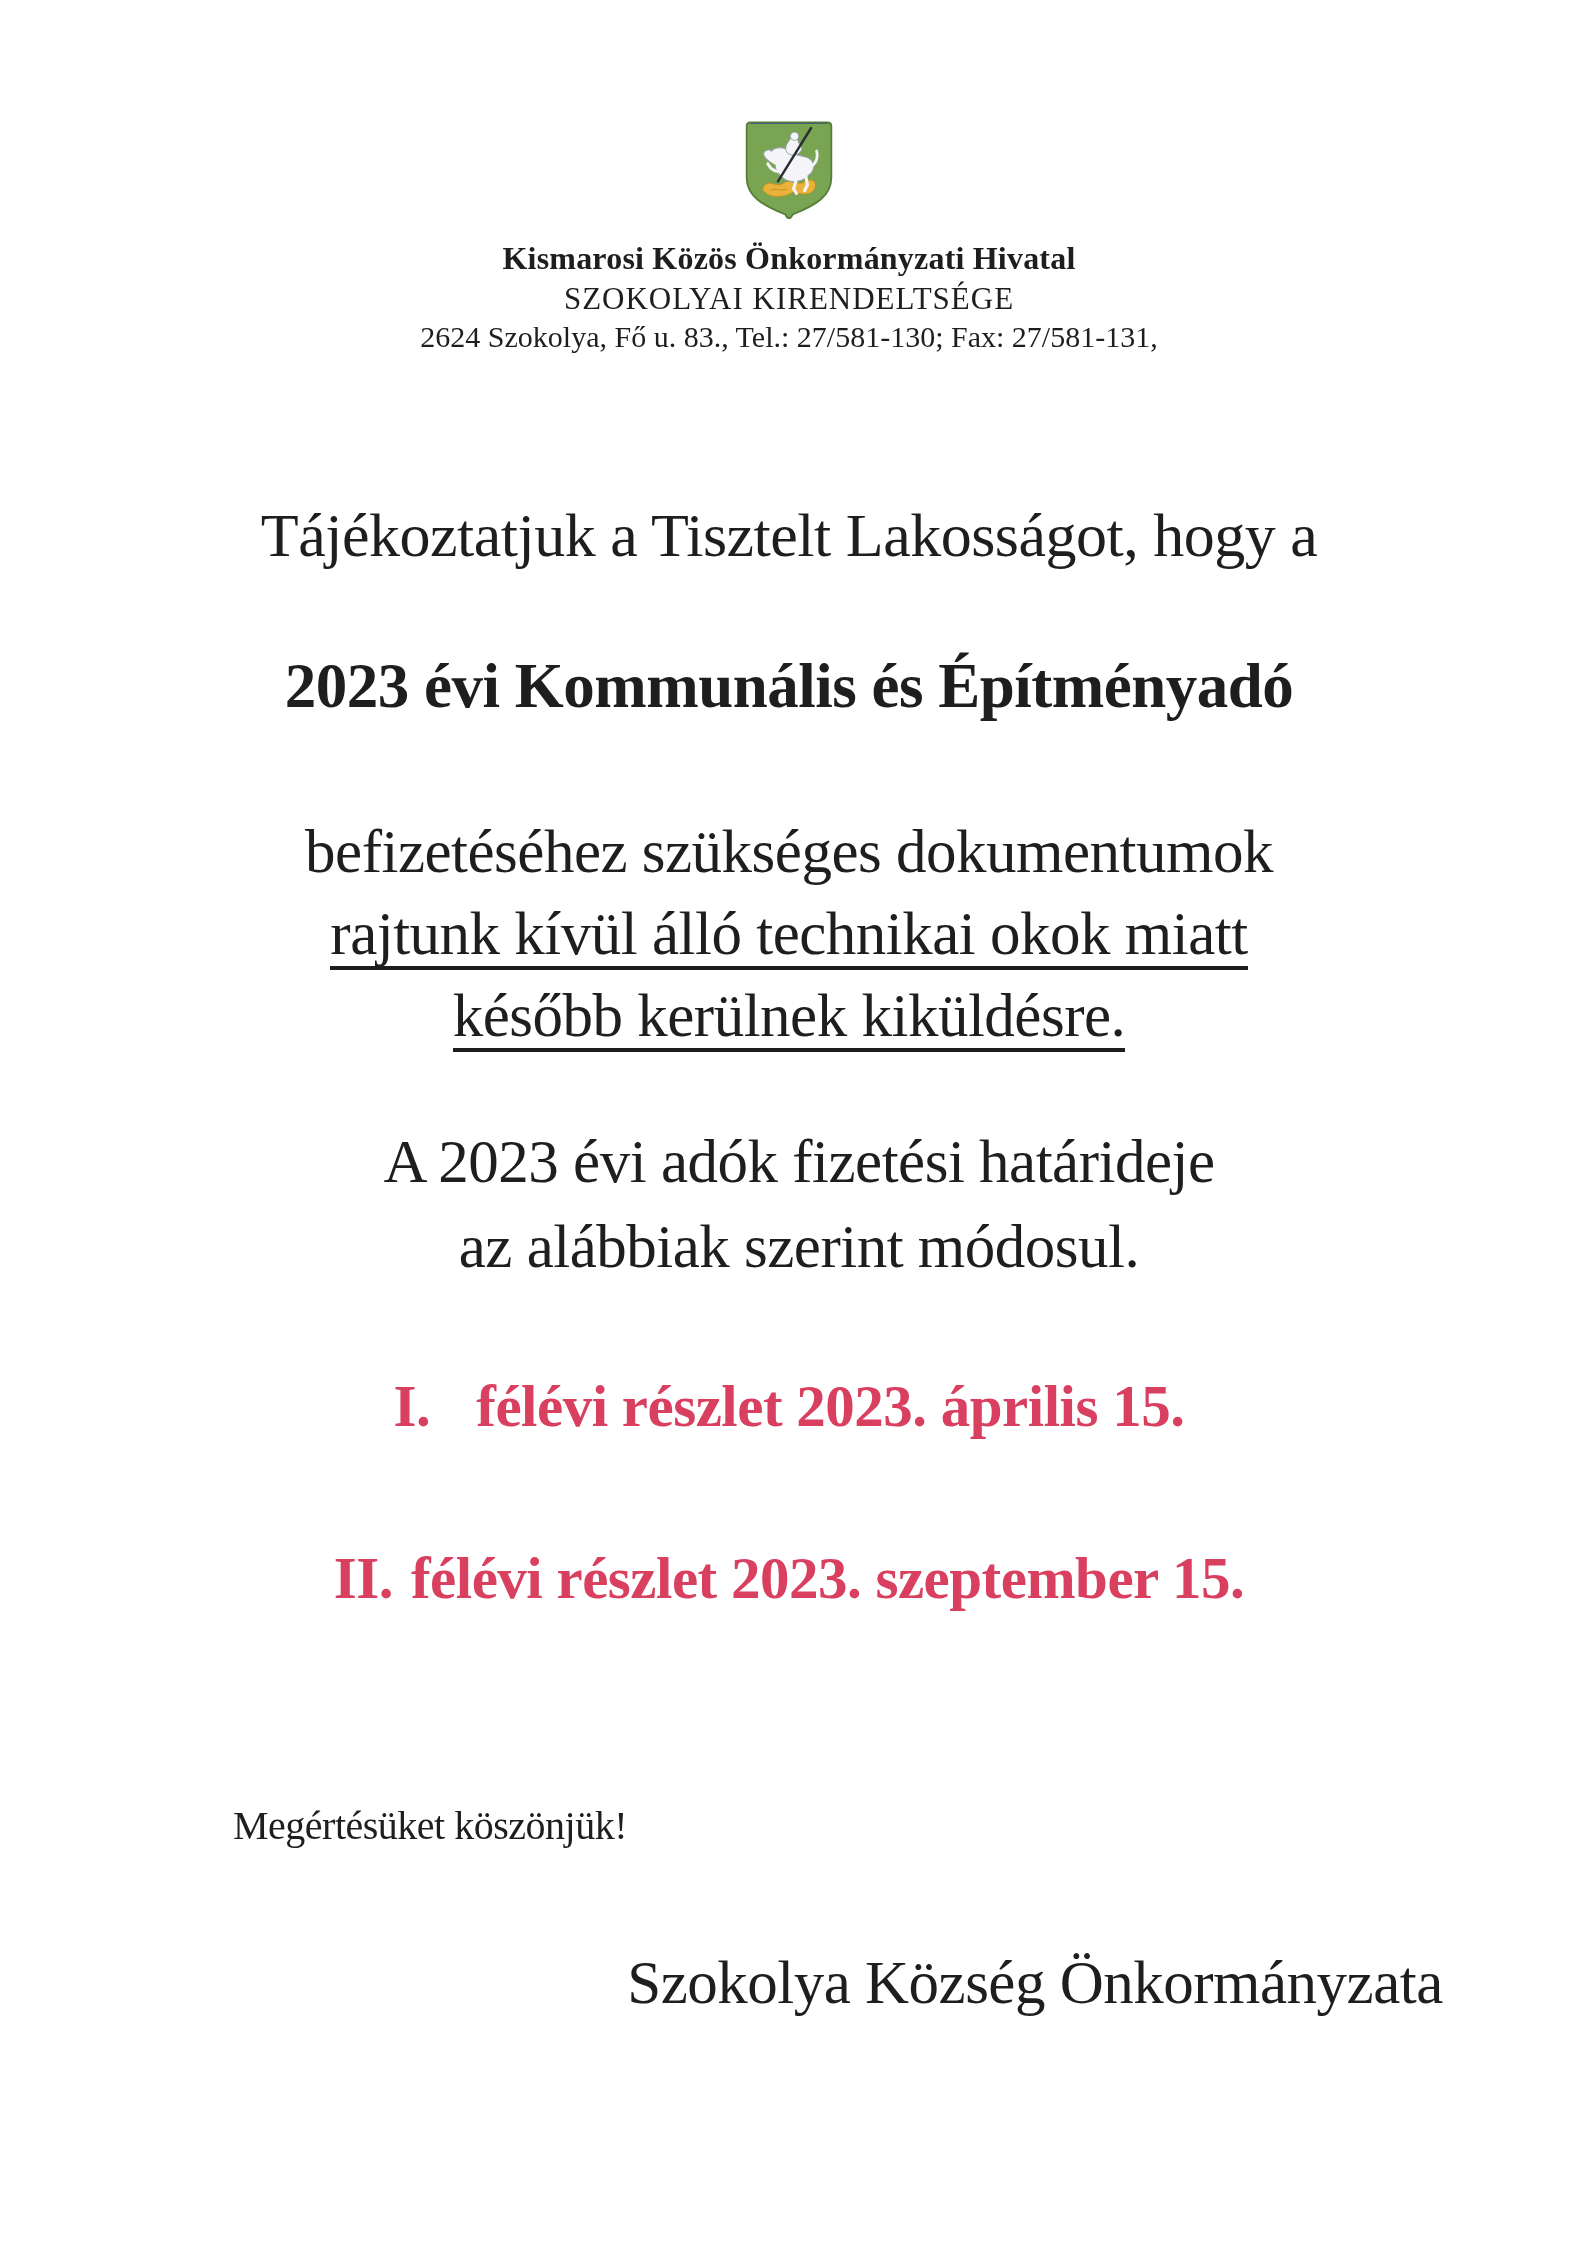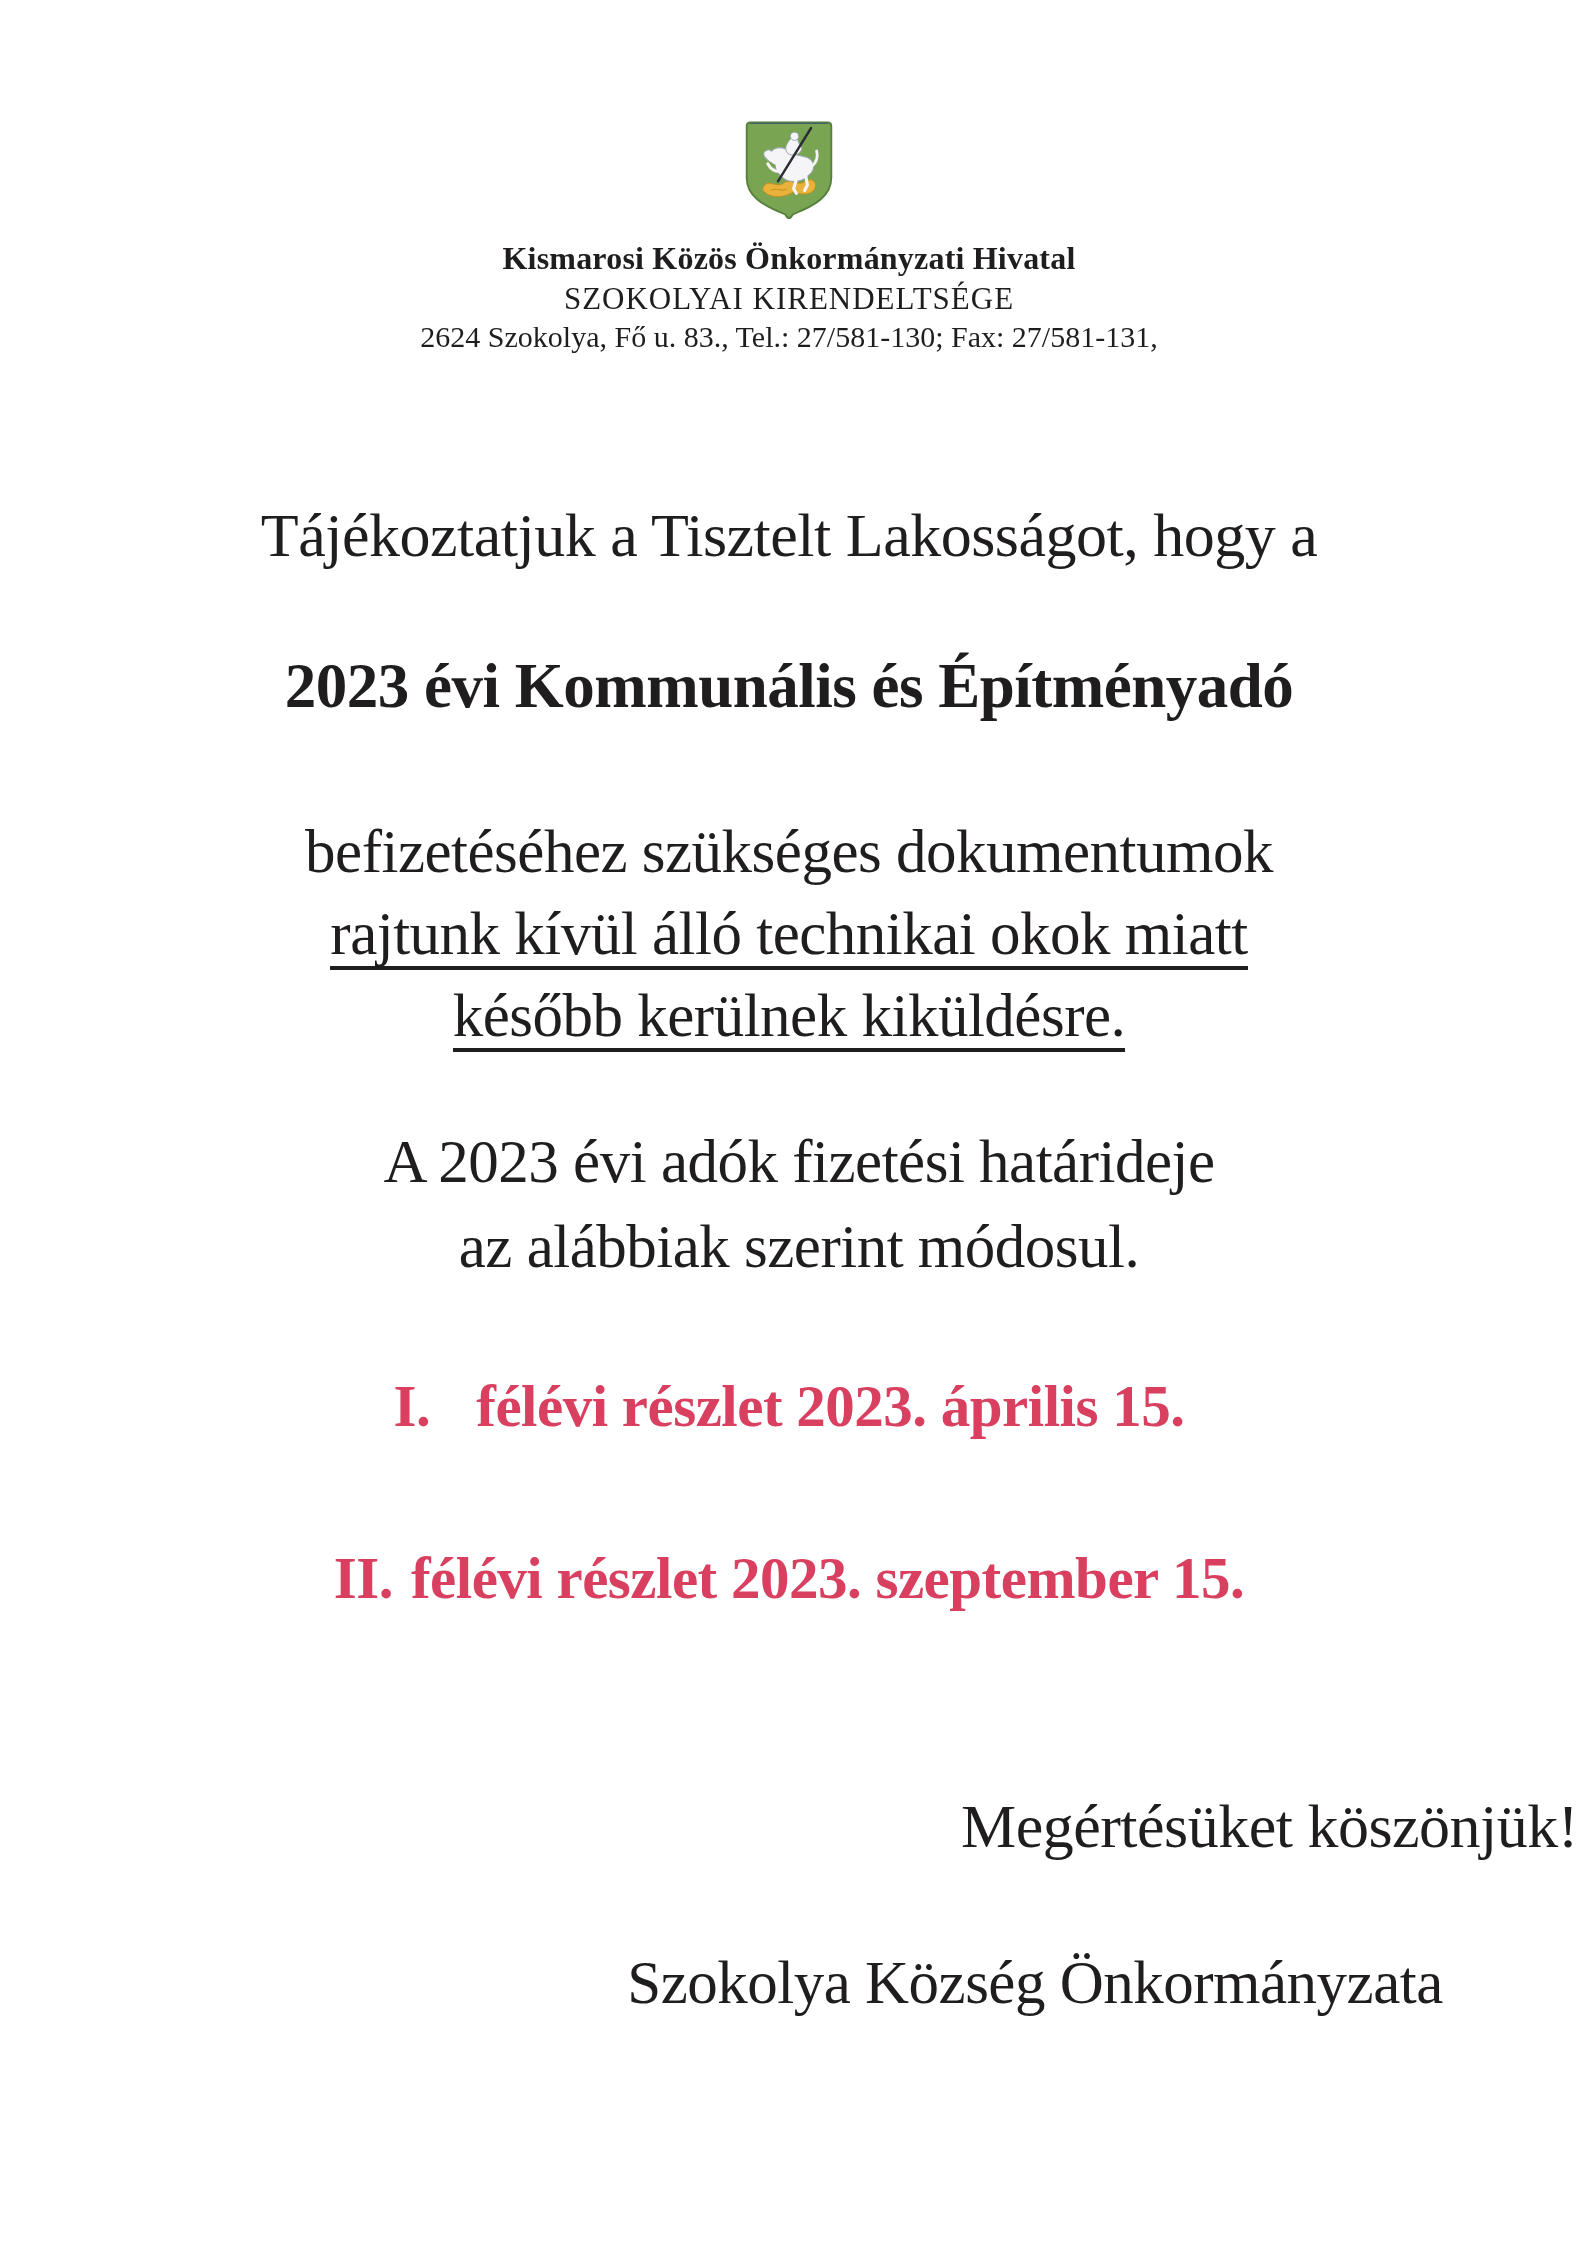--- a/index.html
+++ b/index.html
@@ -82,23 +82,23 @@
     font-weight:bold;
     color:#d93f5f;
   }
   .installment .numeral{text-align:left;}
   .inst-1{margin-top:80px;}
   .inst-1 .numeral{margin-right:46px;}
   .inst-2{margin-top:98px;}
   .inst-2 .numeral{margin-right:18px;}
   .thanks{
     margin-top:172px;
-    text-align:right;
+    text-align:left;
     padding-left:233px;
-    font-size:62px;
+    font-size:40px;
     line-height:78px;
   }
   .signature{
     margin-top:80px;
     text-align:center;
     padding-left:492px;
     font-size:61px;
     line-height:76px;
   }
 </style>

